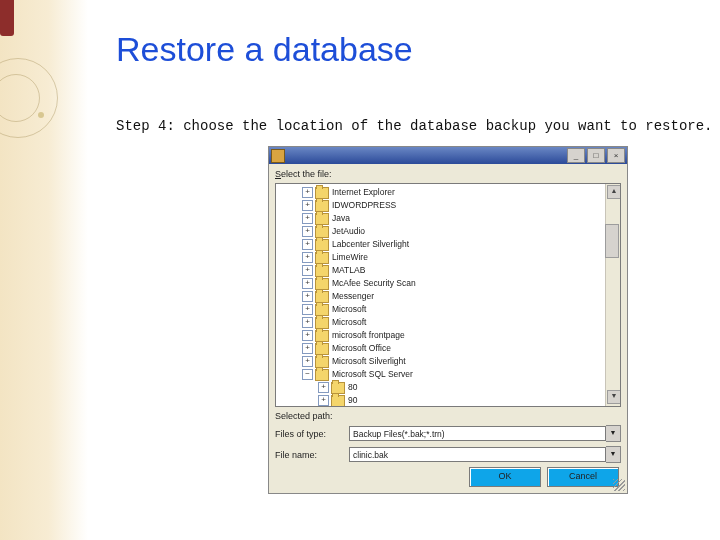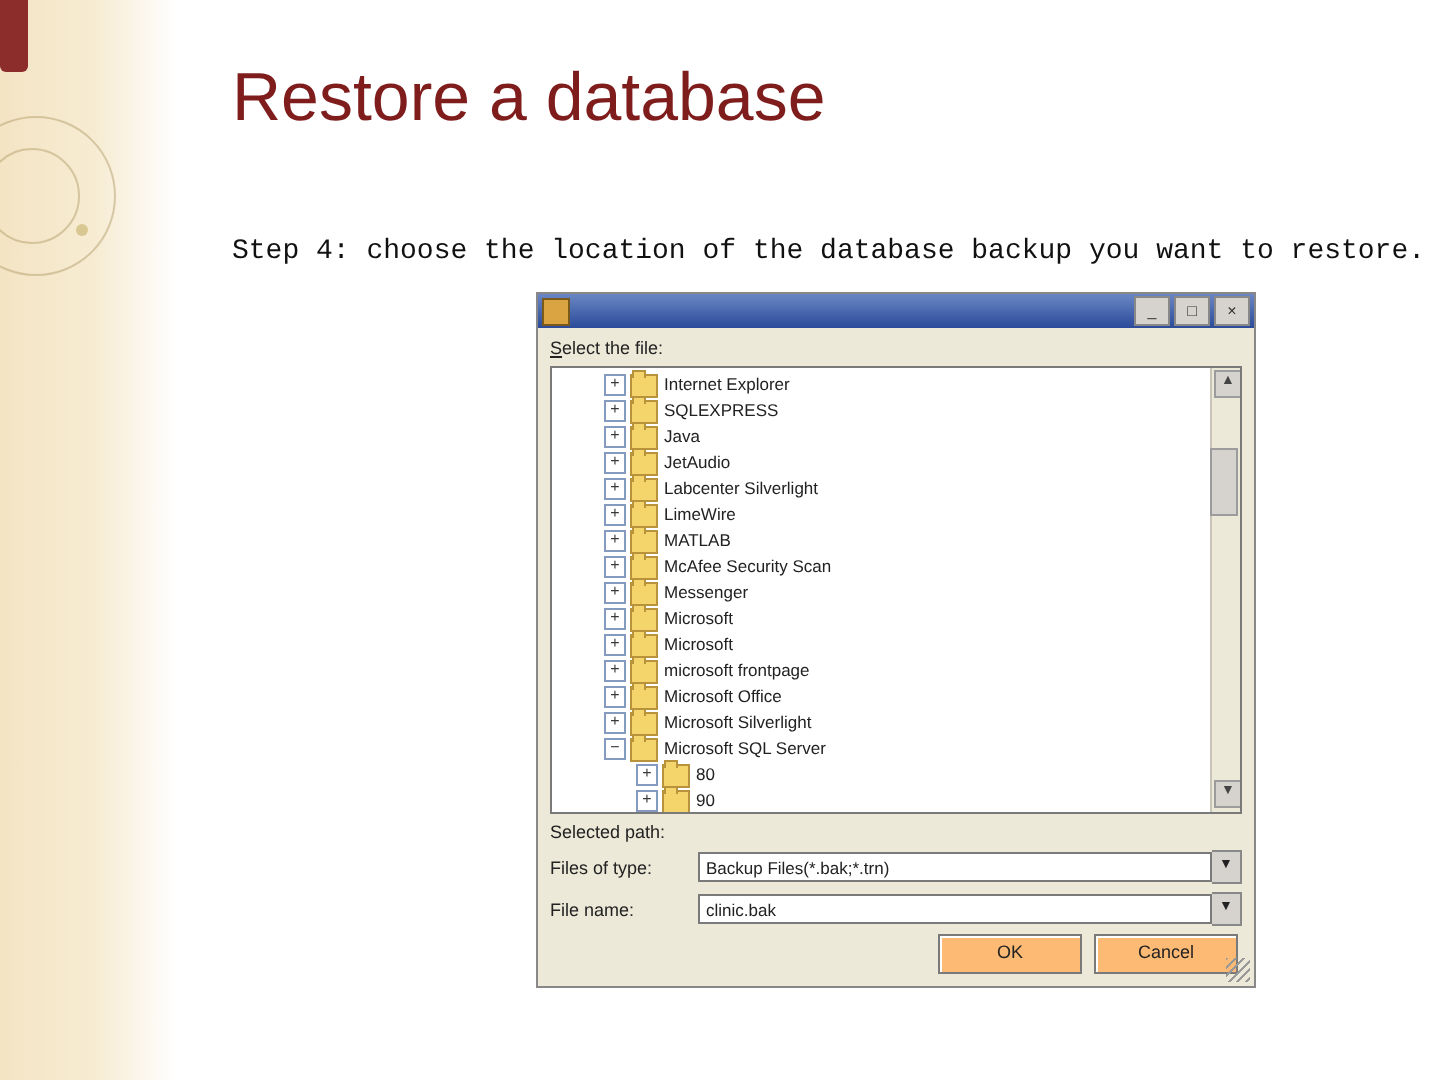--- a/index.html
+++ b/index.html
@@ -3,21 +3,21 @@
 <meta charset="utf-8">
 <style>
   html,body{margin:0;padding:0;width:720px;height:540px;background:#fff;font-family:Arial,Helvetica,sans-serif;overflow:hidden}
   .slide{position:relative;width:720px;height:540px}
   .sidebar{position:absolute;left:0;top:0;width:88px;height:540px;background:linear-gradient(to right,#f3e4c3 0%,#f7ecd3 55%,#ffffff 100%)}
   .ribbon{position:absolute;left:0;top:0;width:14px;height:36px;background:#8d2d2b;border-bottom-left-radius:3px;border-bottom-right-radius:3px}
   .circle{position:absolute;border:1px solid rgba(180,160,110,0.5);border-radius:50%}
   .c1{left:-22px;top:58px;width:78px;height:78px}
   .c2{left:-8px;top:74px;width:46px;height:46px}
   .dot{position:absolute;left:38px;top:112px;width:6px;height:6px;border-radius:50%;background:#d8c791}
-  .title{position:absolute;left:116px;top:30px;font-size:34px;color:#7f1d1d}
+  .title{position:absolute;left:116px;top:30px;font-size:34px;color:#1d4ed8}
   .step{position:absolute;left:116px;top:118px;font-size:14px;color:#111;font-family:Liberation Mono, monospace}
   .dlg{position:absolute;left:268px;top:146px;width:358px;height:346px;border:1px solid #888;background:#ece9d8;font-family:Tahoma,Arial,sans-serif;font-size:9px;color:#222}
   .tbar{height:17px;background:linear-gradient(#6a87c4,#2b4a99);display:flex;align-items:center;padding:0 2px;color:#fff;font-size:9px}
   .ticon{width:12px;height:12px;background:#d9a441;border:1px solid #7a5a1a;margin-right:4px;display:inline-block}
   .tbar-gap{flex:1}
   .wbtn{width:16px;height:13px;background:#d6d3ce;border:1px solid #888;margin-left:2px;display:flex;align-items:center;justify-content:center;font-size:8px;color:#333;line-height:1}
   .lbl-top{position:absolute;left:6px;top:22px;font-size:9px}
   .lbl-top u{text-decoration:underline}
   .tree-scroll{position:absolute;left:6px;top:36px;right:6px;height:222px;background:#fff;border:1px solid #7a7a7a;overflow:hidden}
   .tree{position:absolute;inset:0;overflow:hidden;padding:2px 0;font-size:8.5px;line-height:13px}
@@ -27,21 +27,21 @@
   .row{white-space:nowrap;display:flex;align-items:center}
   .tw{display:inline-block;width:9px;height:9px;border:1px solid #849abf;font-size:8px;line-height:8px;text-align:center;color:#3a3a3a;background:#fff;margin-right:2px}
   .fo{display:inline-block;width:12px;height:10px;background:#f4d56b;border:1px solid #b8933b;margin-right:3px;position:relative}
   .fo::before{content:"";position:absolute;left:0;top:-3px;width:5px;height:3px;background:#f4d56b;border:1px solid #b8933b;border-bottom:none}
   .form{position:absolute;left:6px;right:6px;top:264px;font-size:9px}
   .frow{display:flex;align-items:center;margin-bottom:4px}
   .flab{width:74px}
   .finp{flex:1;height:15px;background:#fff;border:1px solid #7a7a7a;padding:0 3px;font-size:8.5px;line-height:15px;overflow:hidden;white-space:nowrap;box-sizing:border-box}
   .dd{width:14px;height:15px;background:#d6d3ce;border:1px solid #888;border-left:none;text-align:center;font-size:7px;line-height:13px}
   .btnrow{position:absolute;right:8px;bottom:6px;display:flex;gap:6px;align-items:center}
-  .btn{min-width:54px;height:18px;background:#fdba74;border:1px solid #7a7a7a;font-size:9px;text-align:center;line-height:16px;padding:0 8px;box-shadow:inset 1px 1px 0 #fff}
+  .btn{min-width:54px;height:18px;background:#0ea5e9;border:1px solid #7a7a7a;font-size:9px;text-align:center;line-height:16px;padding:0 8px;box-shadow:inset 1px 1px 0 #fff}
   .grip{position:absolute;right:2px;bottom:2px;width:12px;height:12px;background:repeating-linear-gradient(135deg,#999 0,#999 1px,transparent 1px,transparent 3px)}
   .ind{display:inline-block}
 </style>
 </head>
 <body>
 
 <div class="slide">
   <div class="sidebar">
     <div class="ribbon"></div>
     <div class="circle c1"></div>
@@ -68,21 +68,21 @@
           <div class="row">
             <span class="ind" style="width: 26px;"></span>
             <span class="tw">+</span>
             <span class="fo"></span>
             <span>Internet Explorer</span>
           </div>
           <div class="row">
             <span class="ind" style="width: 26px;"></span>
             <span class="tw">+</span>
             <span class="fo"></span>
-            <span>SQLEXPRESS</span>
+            <span>IDWORDPRESS</span>
           </div>
           <div class="row">
             <span class="ind" style="width: 26px;"></span>
             <span class="tw">+</span>
             <span class="fo"></span>
             <span>Java</span>
           </div>
           <div class="row">
             <span class="ind" style="width: 26px;"></span>
             <span class="tw">+</span>

